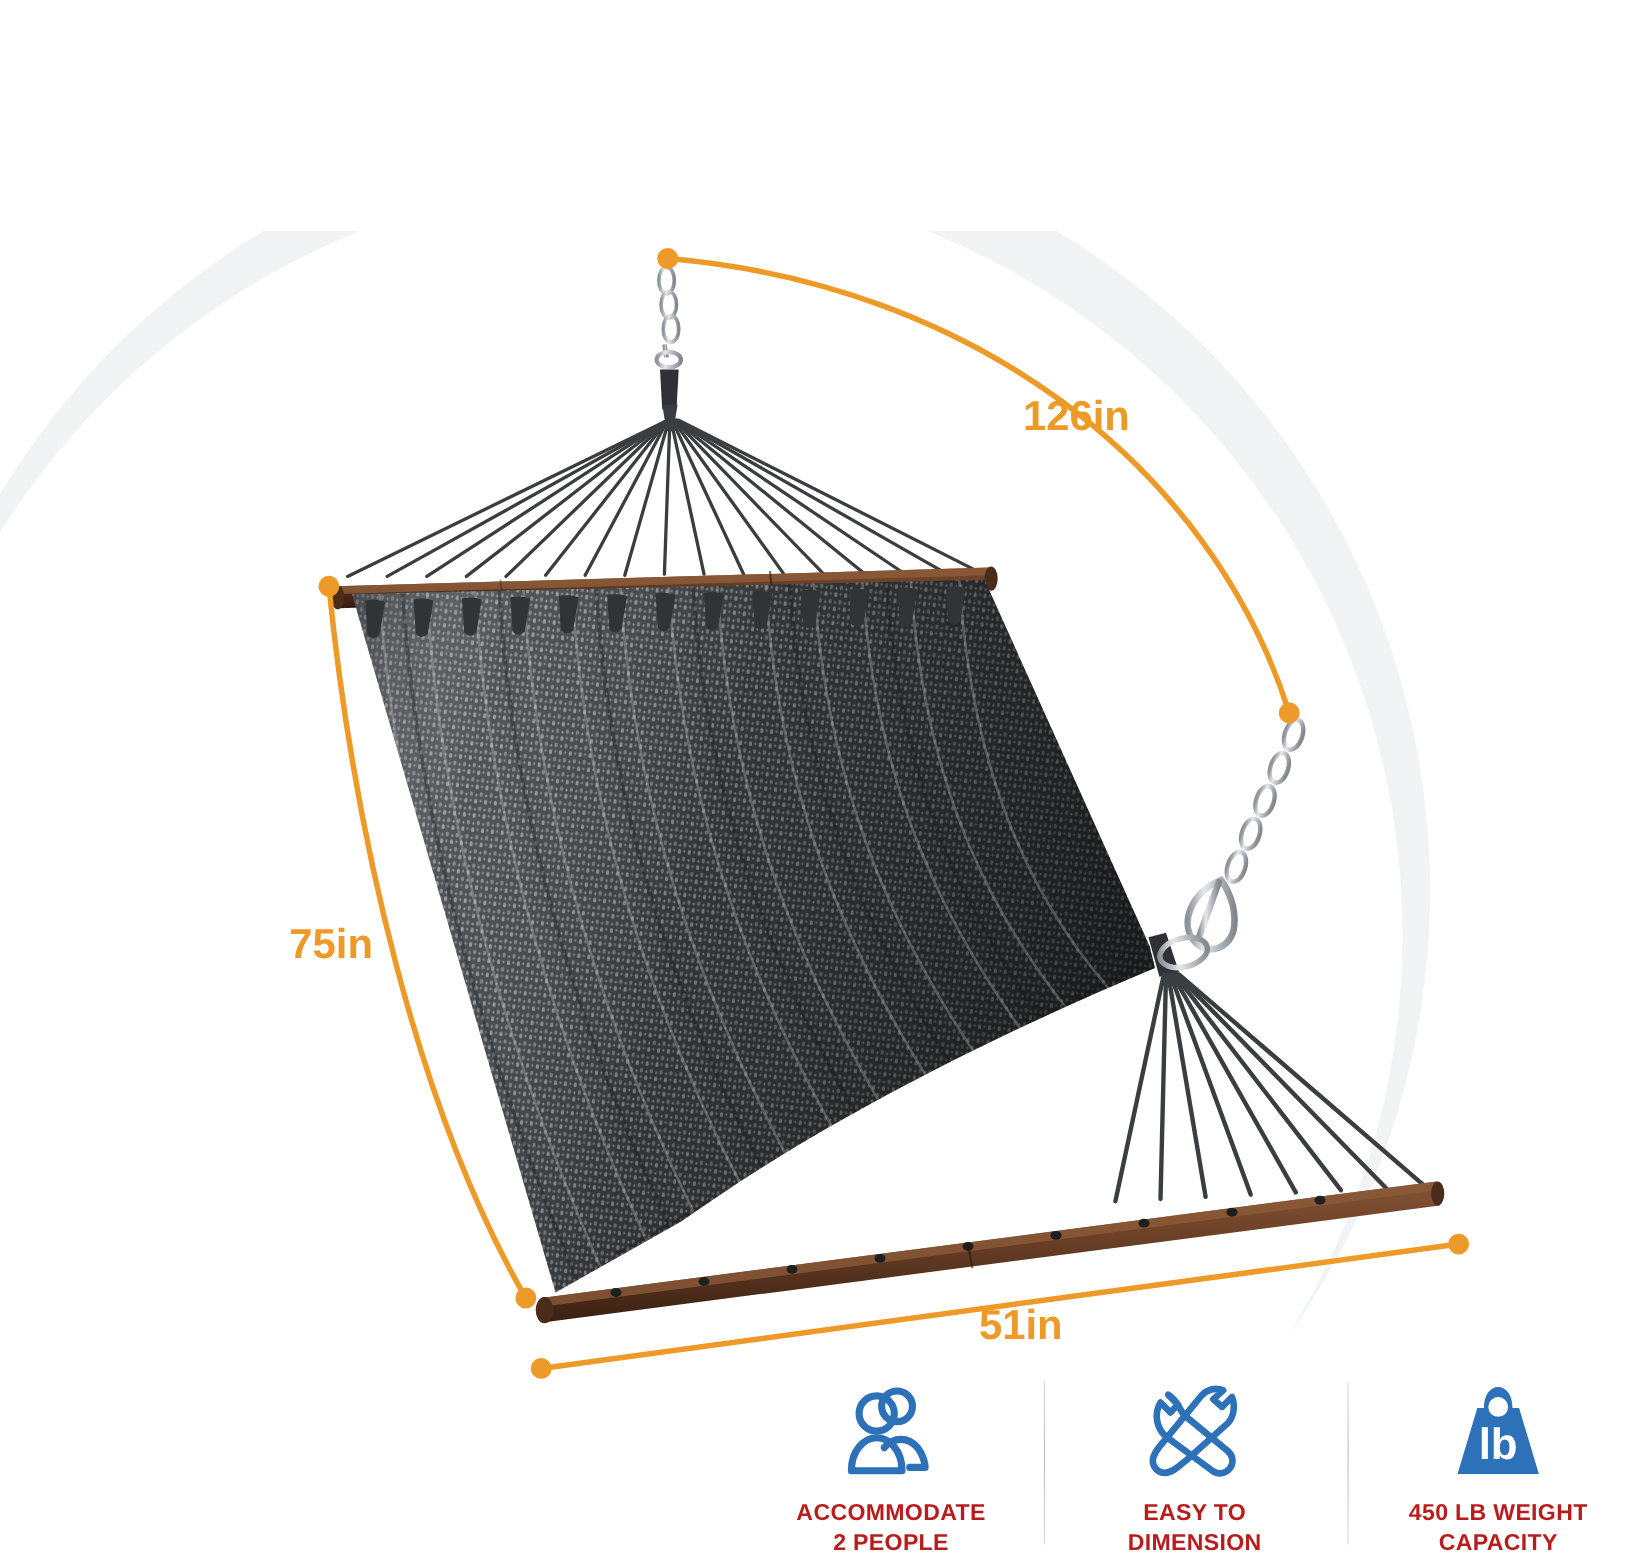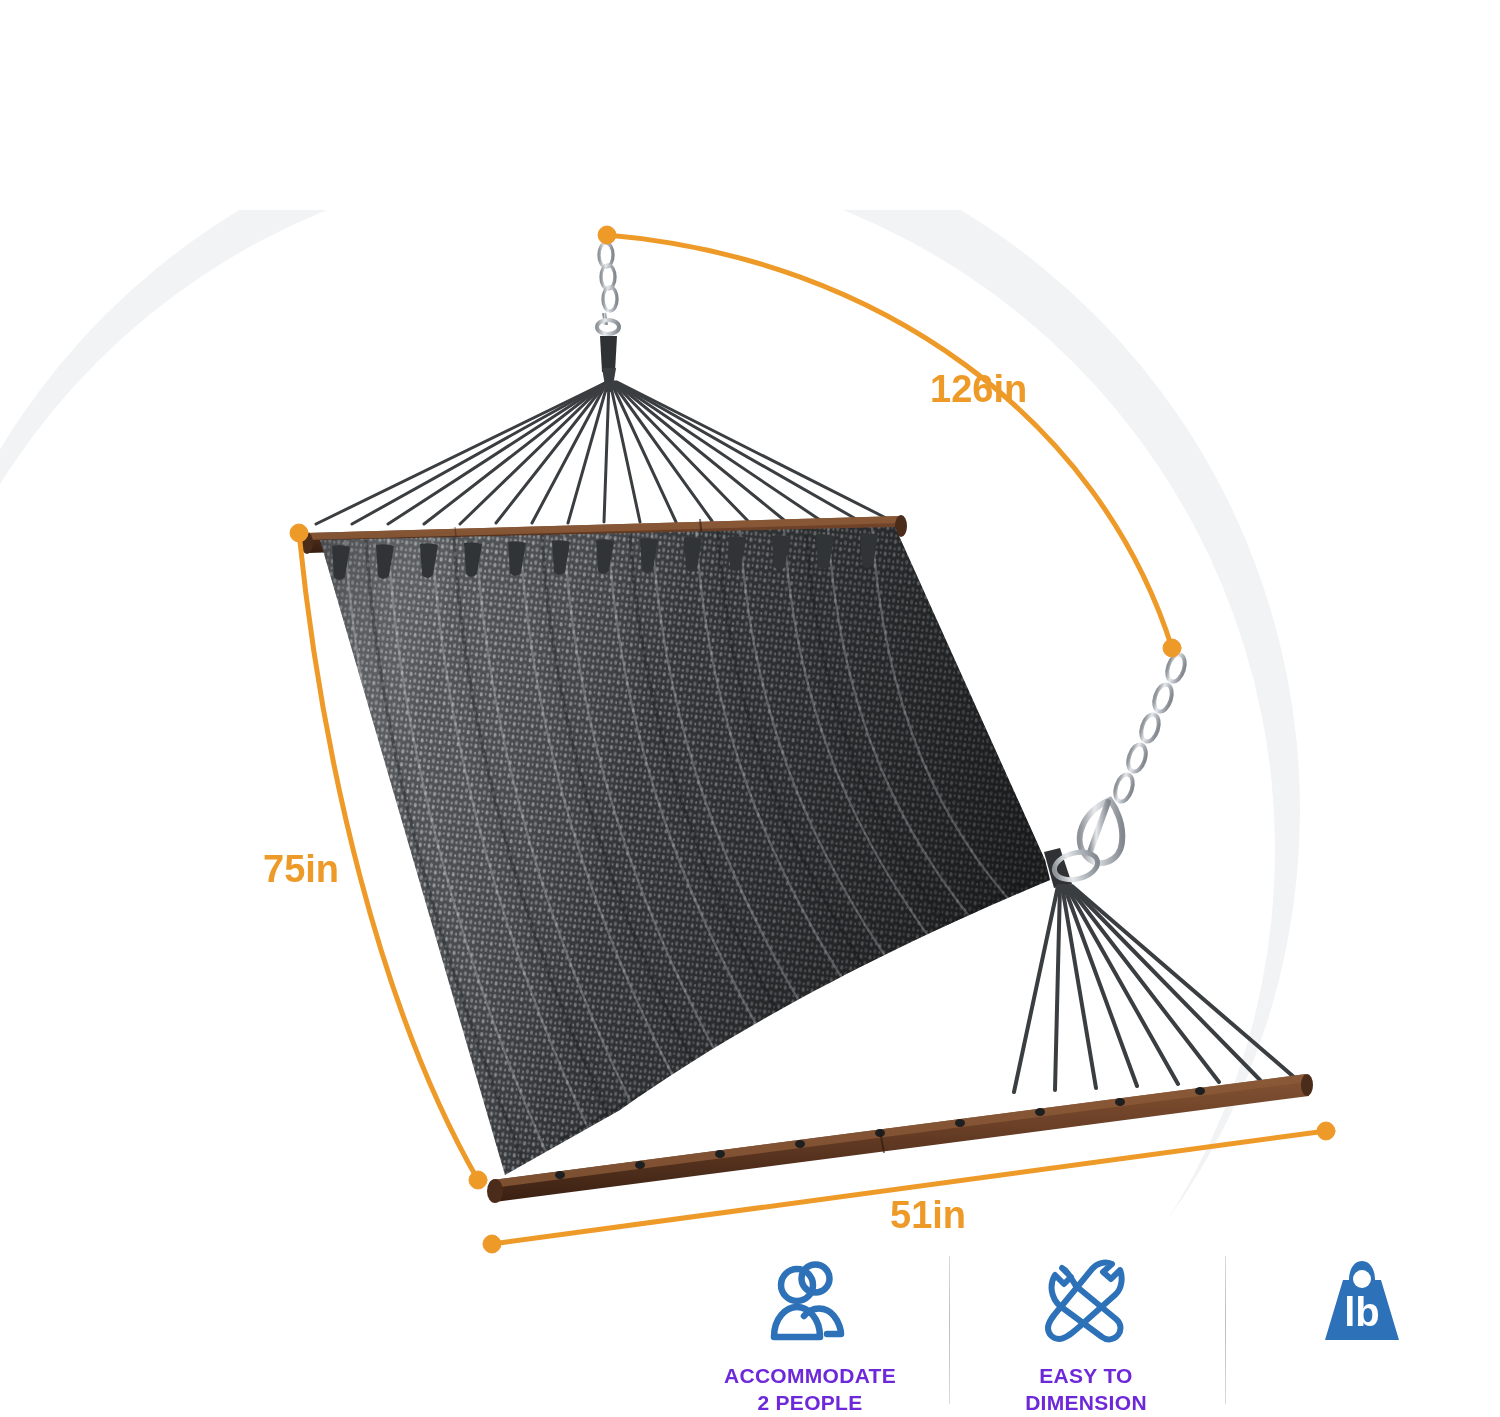--- a/index.html
+++ b/index.html
@@ -58,21 +58,20 @@
   }
 
   
   .dim-label {
     position: absolute;
     font-family: "Liberation Sans", sans-serif;
     font-weight: bold;
     font-size: 38px;
     color: #EE9A28;
     white-space: nowrap;
-    margin-top: 10px;
   }
   #dim-length-label { left: 930px; top: 358px; }
   #dim-height-label { left: 263px; top: 838px; }
   #dim-width-label  { left: 890px; top: 1184px; }
 
   
   #features {
     position: absolute;
     left: 672px;
     top: 1250px;
@@ -95,21 +94,21 @@
     align-items: flex-end;
     justify-content: center;
   }
   .feature-label {
     margin-top: 16px;
     font-family: "Liberation Sans", sans-serif;
     font-weight: bold;
     font-size: 21px;
     line-height: 27px;
     letter-spacing: 0.3px;
-    color: #6d28d9;
+    color: #b91c1c;
     text-align: center;
     white-space: pre-line;
   }
   .divider {
     position: absolute;
     top: 6px;
     right: -2px;
     width: 1px;
     height: 148px;
     background: linear-gradient(to bottom, #d8dade 0%, #b9bcc1 45%, #d8dade 100%);
@@ -378,18 +377,20 @@
 
     <div class="feature">
       <div class="feature-icon">
         <svg width="86" height="88" viewBox="0 0 86 88">
           <path d="M30,22 C 30,10 36,3 43,3 C 50,3 56,10 56,22
                    L 62,22 L 80,82 L 6,82 L 24,22 Z" fill="#2D71B8"></path>
           <circle cx="43" cy="21" r="9" fill="#ffffff"></circle>
           <text x="43" y="68" text-anchor="middle" font-family="Liberation Sans, sans-serif" font-size="40" font-weight="bold" fill="#ffffff">lb</text>
         </svg>
       </div>
+      <div class="feature-label">450 LB WEIGHT
+CAPACITY</div>
 
     </div>
 
   </div>
 
 </div>
 
 </body></html>

